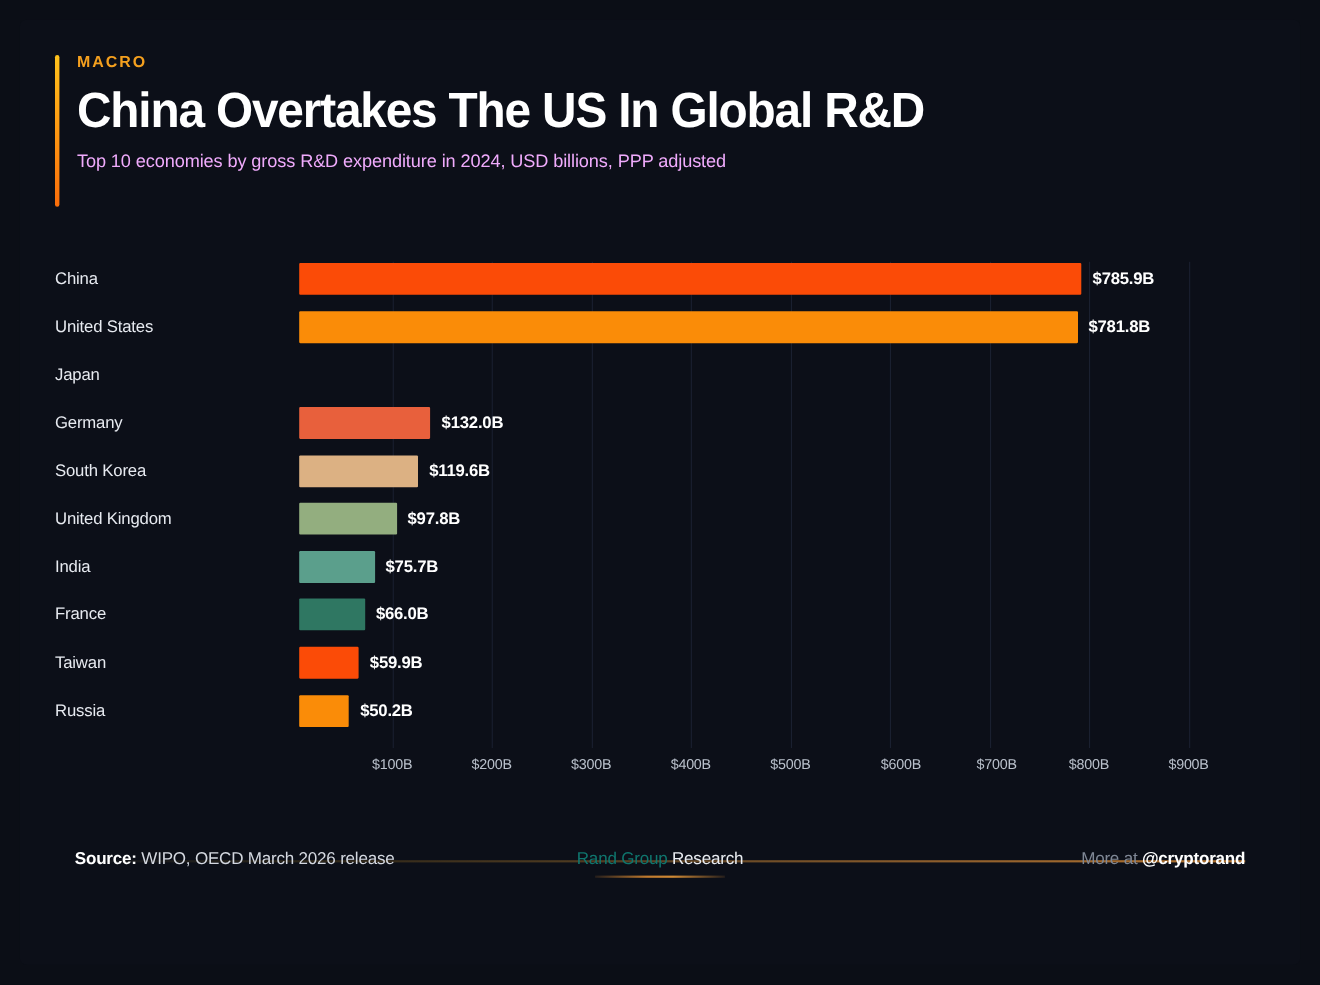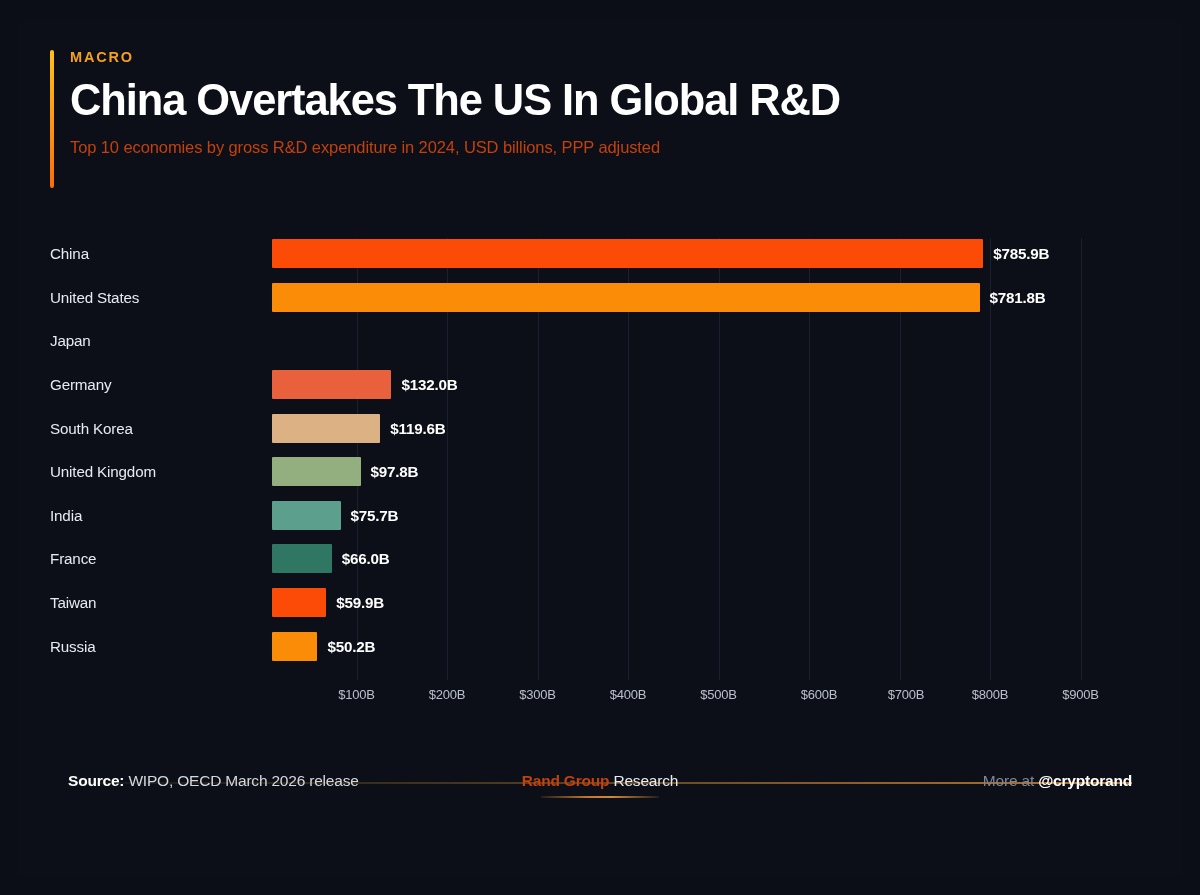--- a/index.html
+++ b/index.html
@@ -62,21 +62,21 @@
     color: #ffffff;
     letter-spacing: -1.1px;
     line-height: 1.06;
     margin-top: 11px;
     white-space: nowrap;
     transform: scaleX(0.965);
     transform-origin: left center;
   }
   .subhead {
     font-size: 16.5px;
-    color: #c2410c;
+    color: #f0abfc;
     margin-top: 15px;
     letter-spacing: -0.1px;
     white-space: nowrap;
   }
 
   
   .chart {
     position: absolute;
     left: 50px;
     top: 232px;
@@ -194,21 +194,21 @@
     position: absolute;
     left: 50%;
     top: 4px;
     transform: translateX(-50%);
     font-size: 15.5px;
     color: #e9ecf1;
     white-space: nowrap;
     letter-spacing: -0.2px;
     padding-bottom: 7px;
   }
-  .footer-brand b { color: #c2410c; font-weight: bold; }
+  .footer-brand b { color: #0f766e; font-weight: normal; }
   .brand-underline {
     position: absolute;
     left: 50%;
     top: 28px;
     transform: translateX(-50%);
     width: 118px;
     height: 2px;
     background: linear-gradient(to right, rgba(180,116,47,0.15) 0%, #c07a2e 40%, #d08a35 60%, rgba(180,116,47,0.15) 100%);
   }
 

